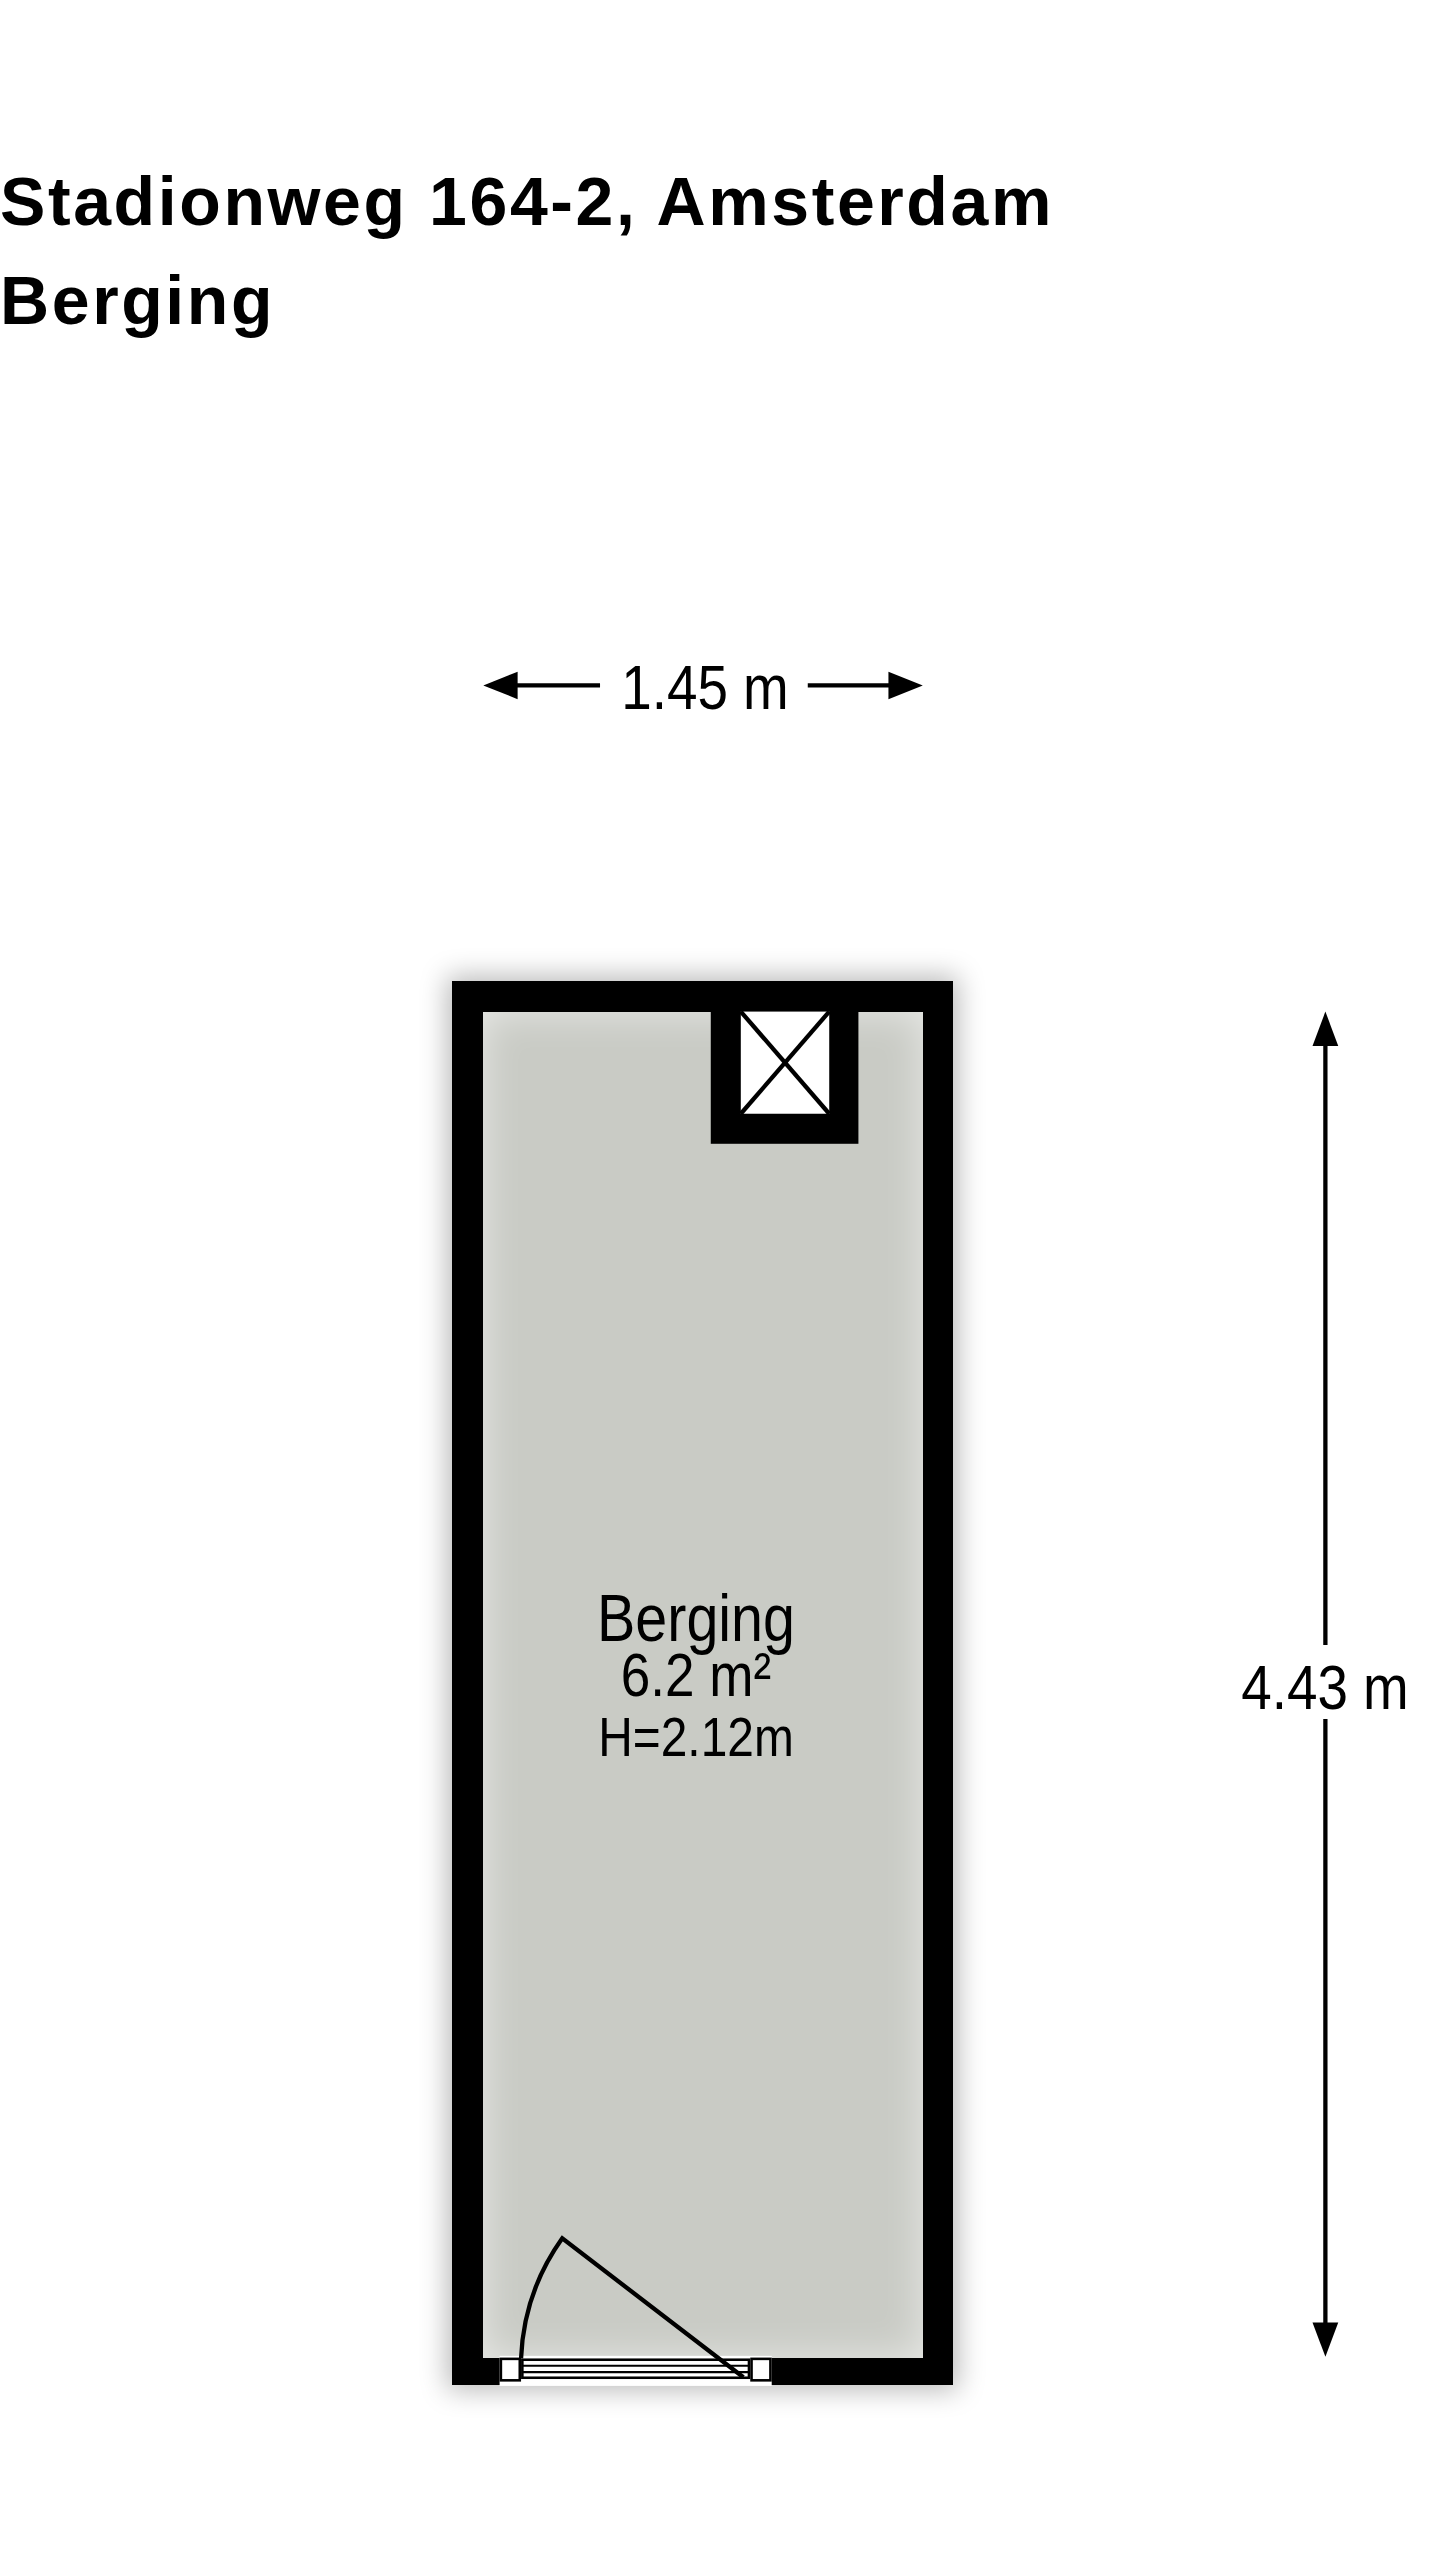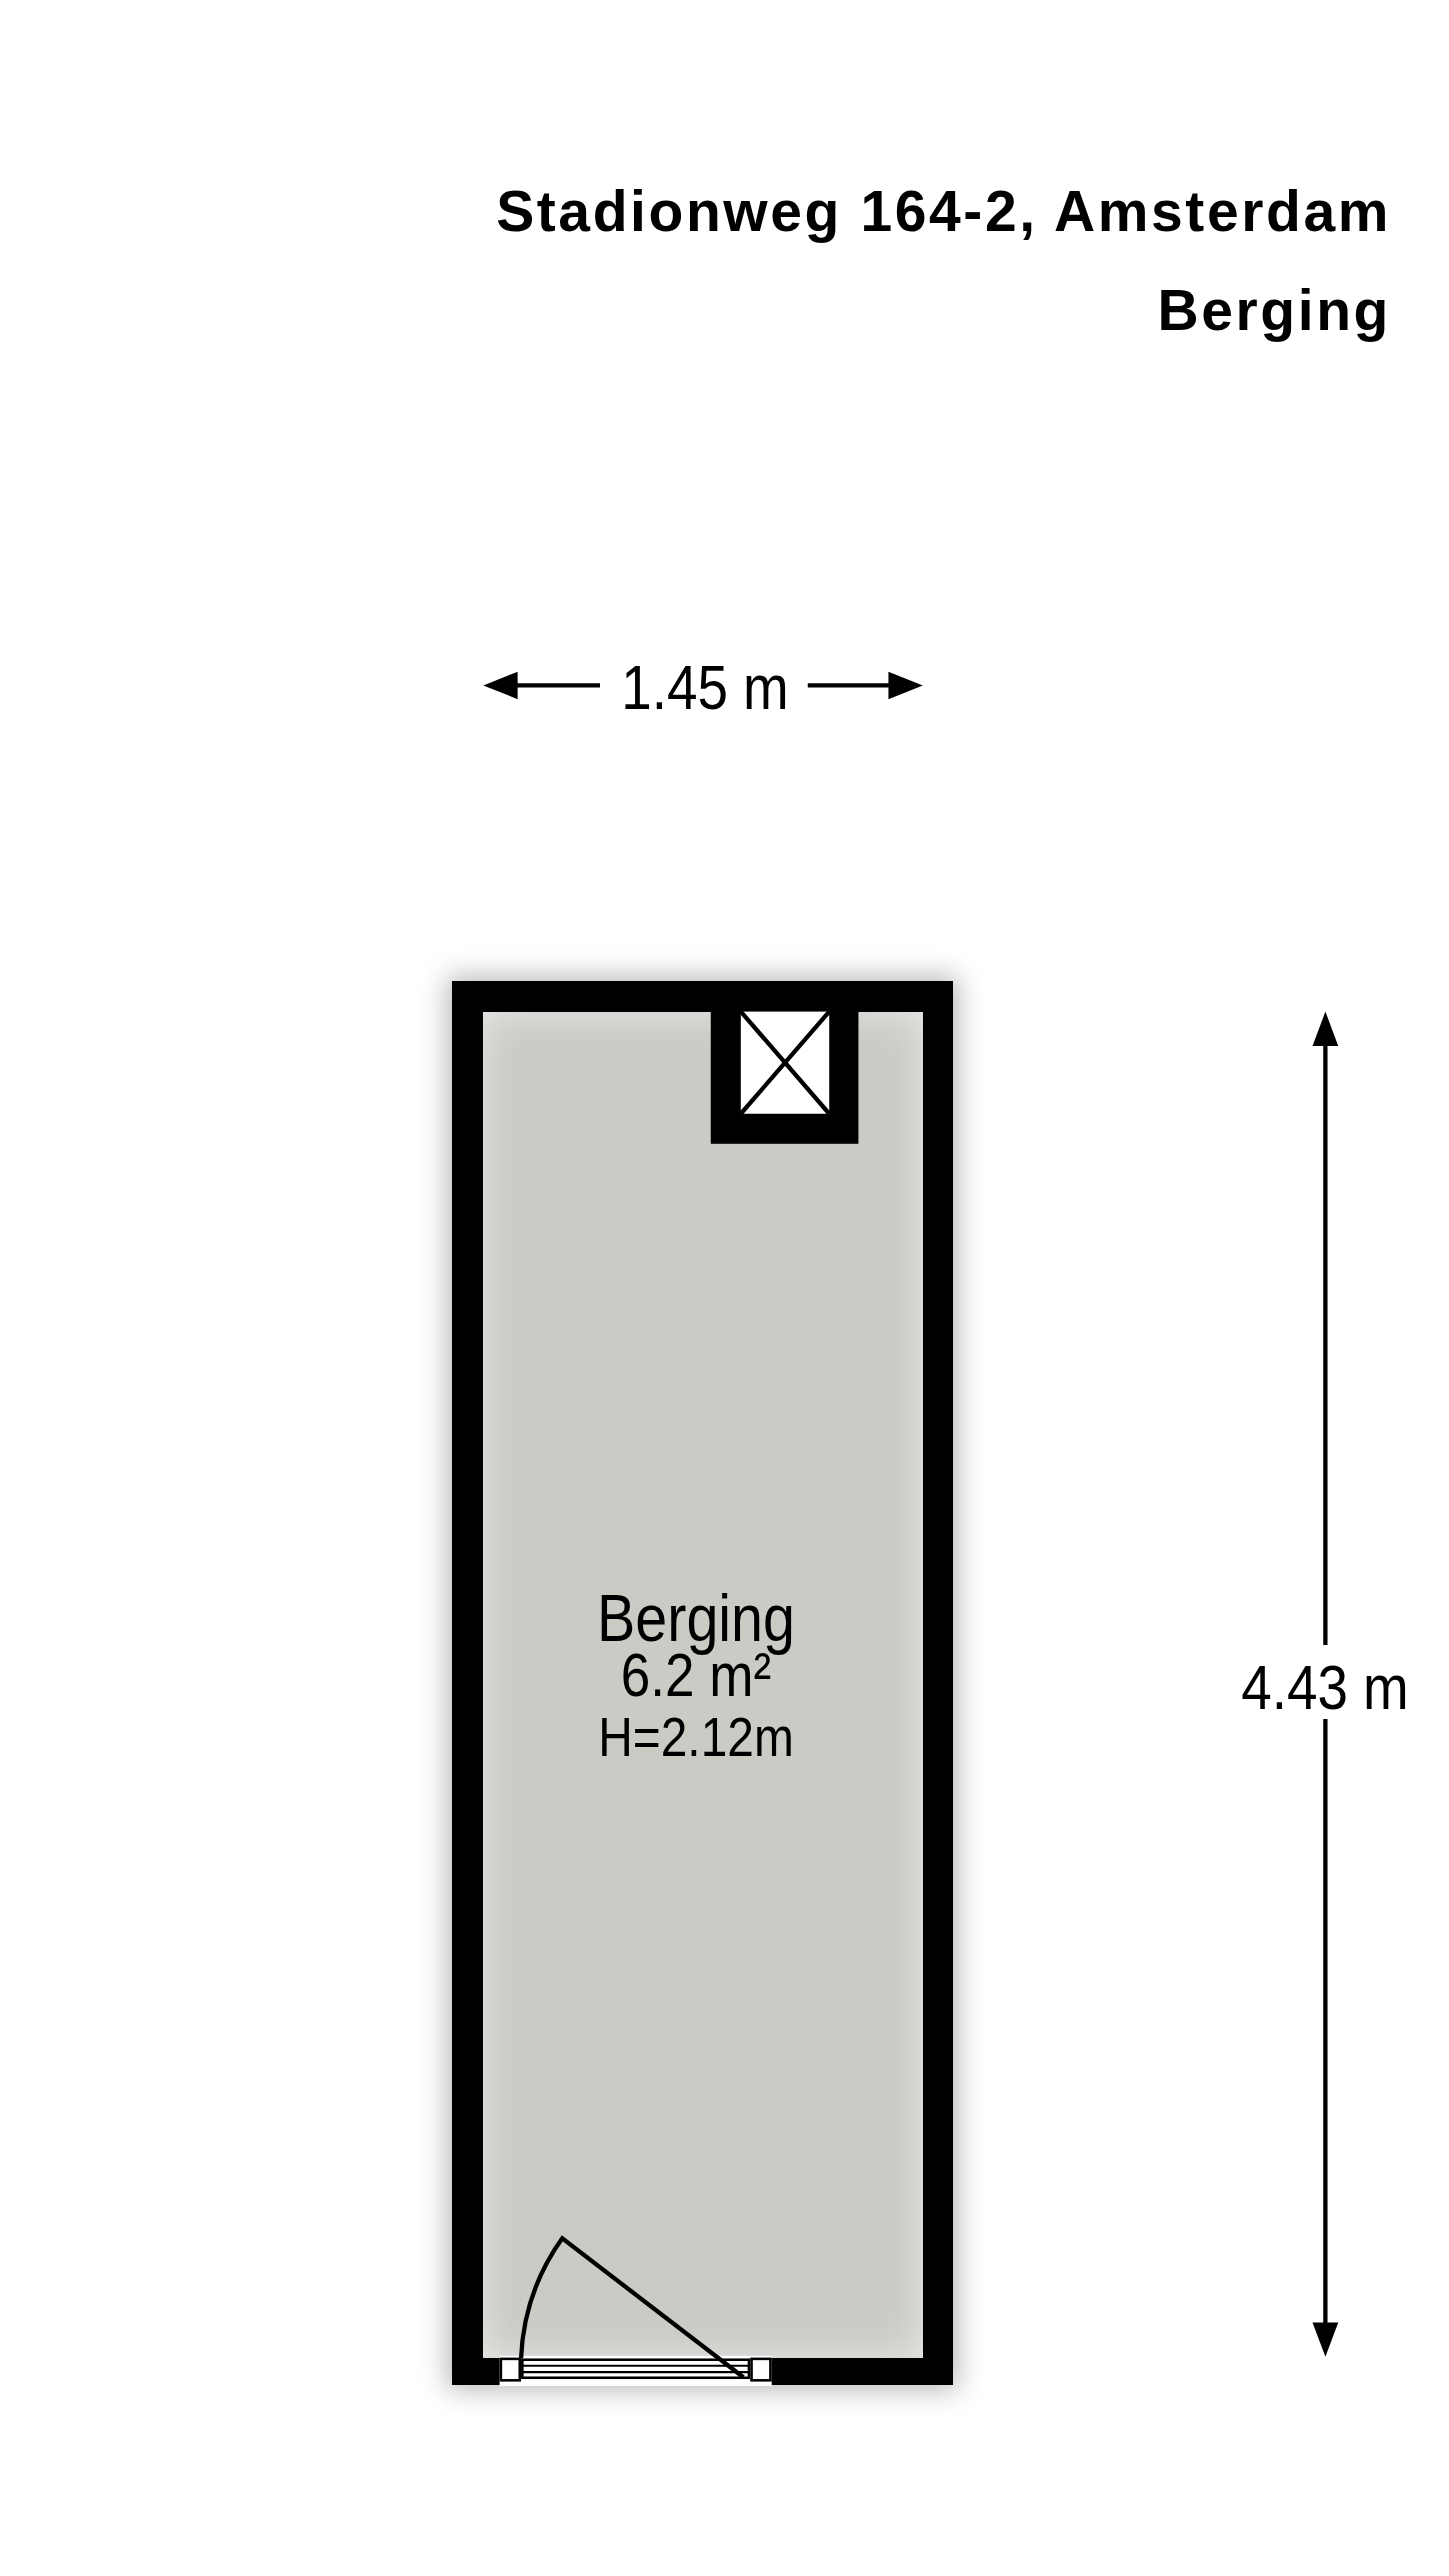--- a/index.html
+++ b/index.html
@@ -8,26 +8,26 @@
     width: 1449px;
     height: 2576px;
     background: #ffffff;
     font-family: "Liberation Sans", sans-serif;
     overflow: hidden;
   }
 
   
   .plan-title {
     position: absolute;
-    top: 162px;
+    top: 152px;
     left: 0;
     width: 1391px;
-    text-align: right;
+    text-align: left;
     font-weight: bold;
-    font-size: 57px;
+    font-size: 68px;
     line-height: 99px;
     letter-spacing: 2.6px;
     color: #000000;
   }
 
   
   .plan-walls {
     position: absolute;
     left: 452px;
     top: 981px;

